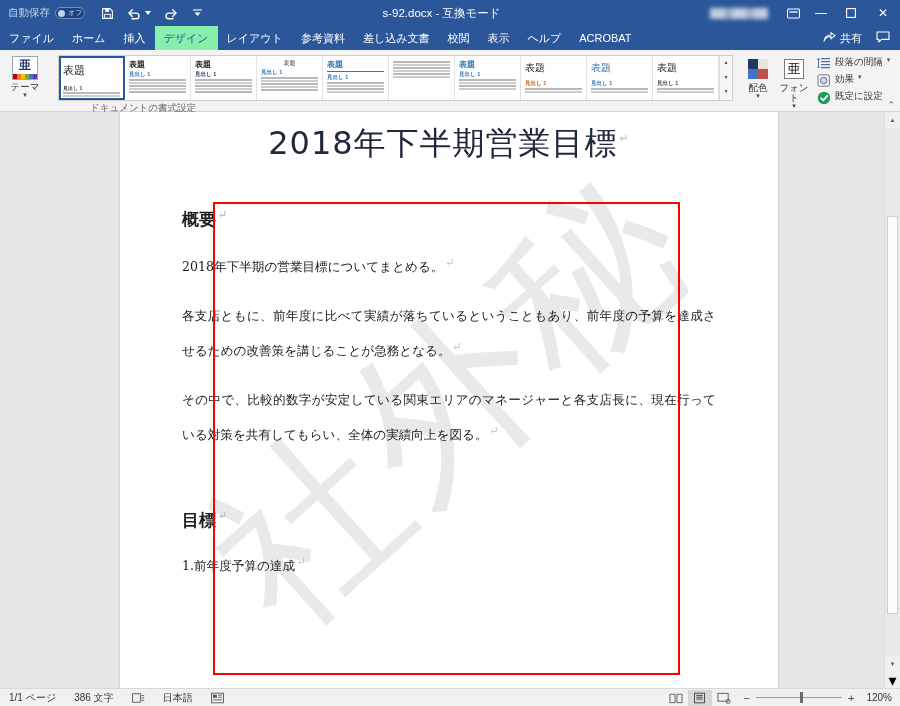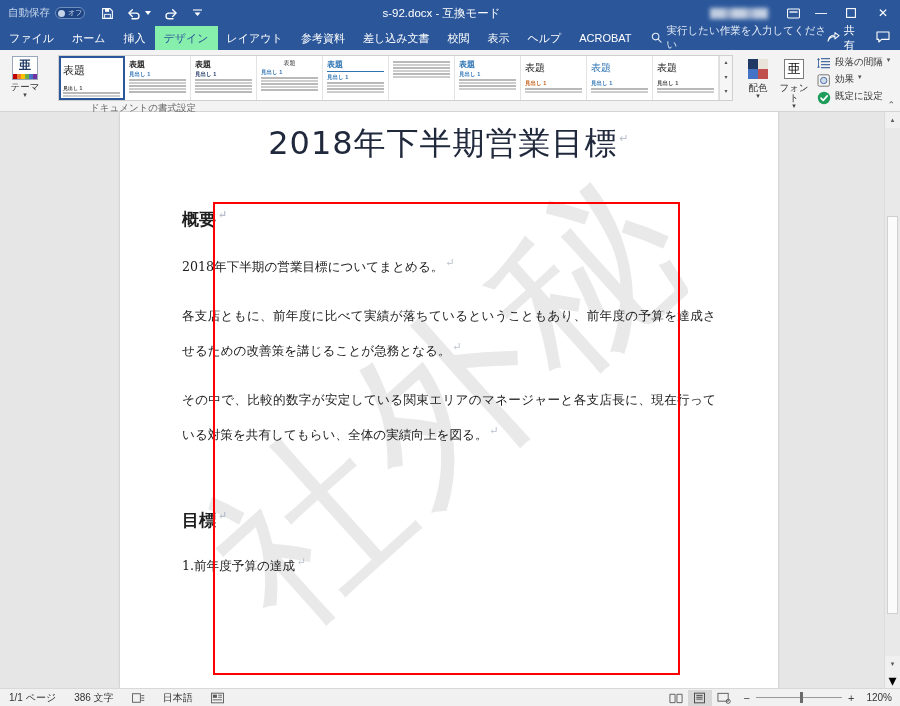--- a/index.html
+++ b/index.html
@@ -265,29 +265,20 @@
       <div class="tab">ホーム</div>
       <div class="tab">挿入</div>
       <div class="tab active">デザイン</div>
       <div class="tab">レイアウト</div>
       <div class="tab">参考資料</div>
       <div class="tab">差し込み文書</div>
       <div class="tab">校閲</div>
       <div class="tab">表示</div>
       <div class="tab">ヘルプ</div>
       <div class="tab">ACROBAT</div>
-    </div>
-    <div class="tellme">
-      <span>
-        <svg width="11" height="11" viewBox="0 0 12 12">
-            <circle cx="5" cy="5" r="3.6" fill="none" stroke="#e4ebf6" stroke-width="1.2"></circle>
-            <path d="M7.7 7.7 11 11" stroke="#e4ebf6" stroke-width="1.2" stroke-linecap="round"></path>
-          </svg>
-      </span>
-      <span>実行したい作業を入力してください</span>
     </div>
     <div class="tab-right">
       <span class="share">
         <span>
           <svg width="13" height="11" viewBox="0 0 14 12">
               <path d="M1 10c1.4-4 5-5.2 7.6-5.2V7.6L13 4 8.6 0.6V3.2C5 3.2 1.6 5.4 1 10z" fill="none" stroke="#fff" stroke-width="1.1" stroke-linejoin="round"></path>
             </svg>
         </span>
         <span>共有</span>
       </span>

